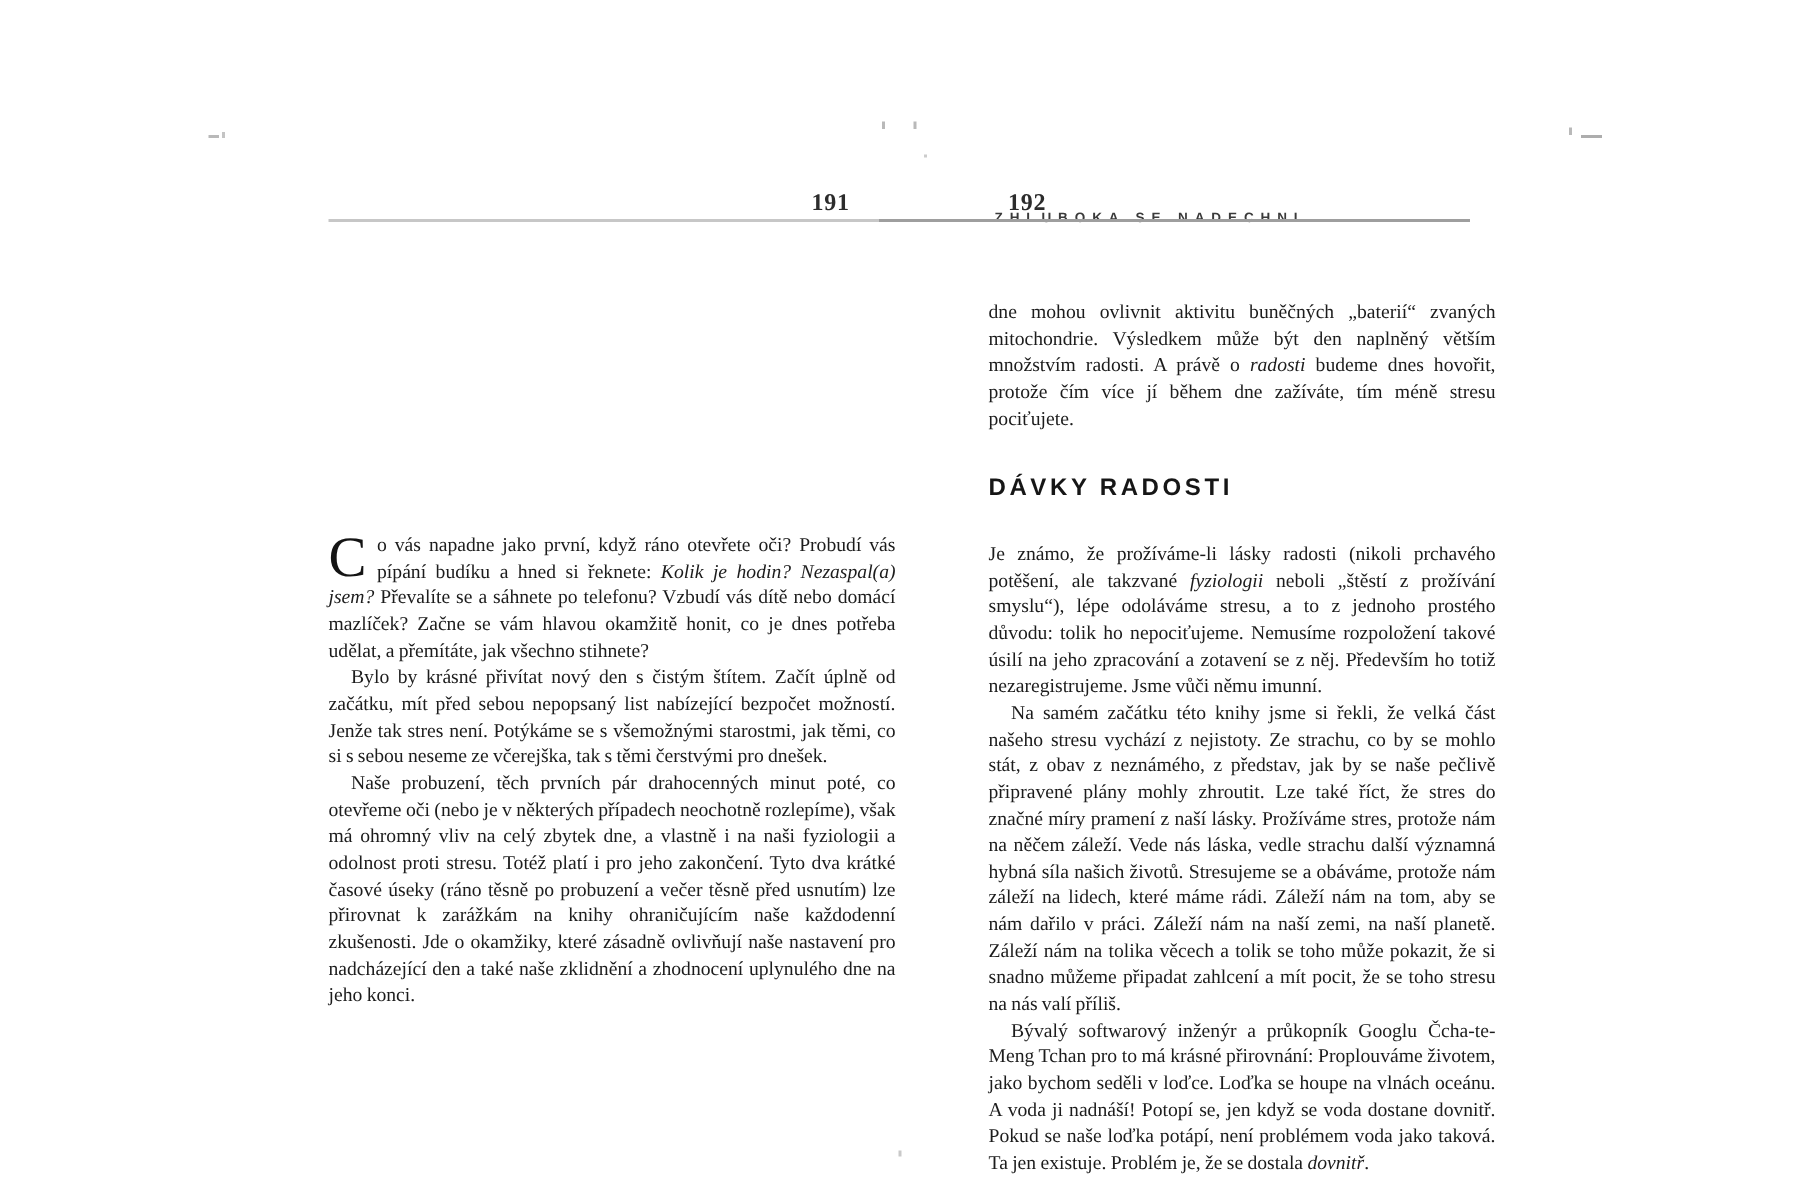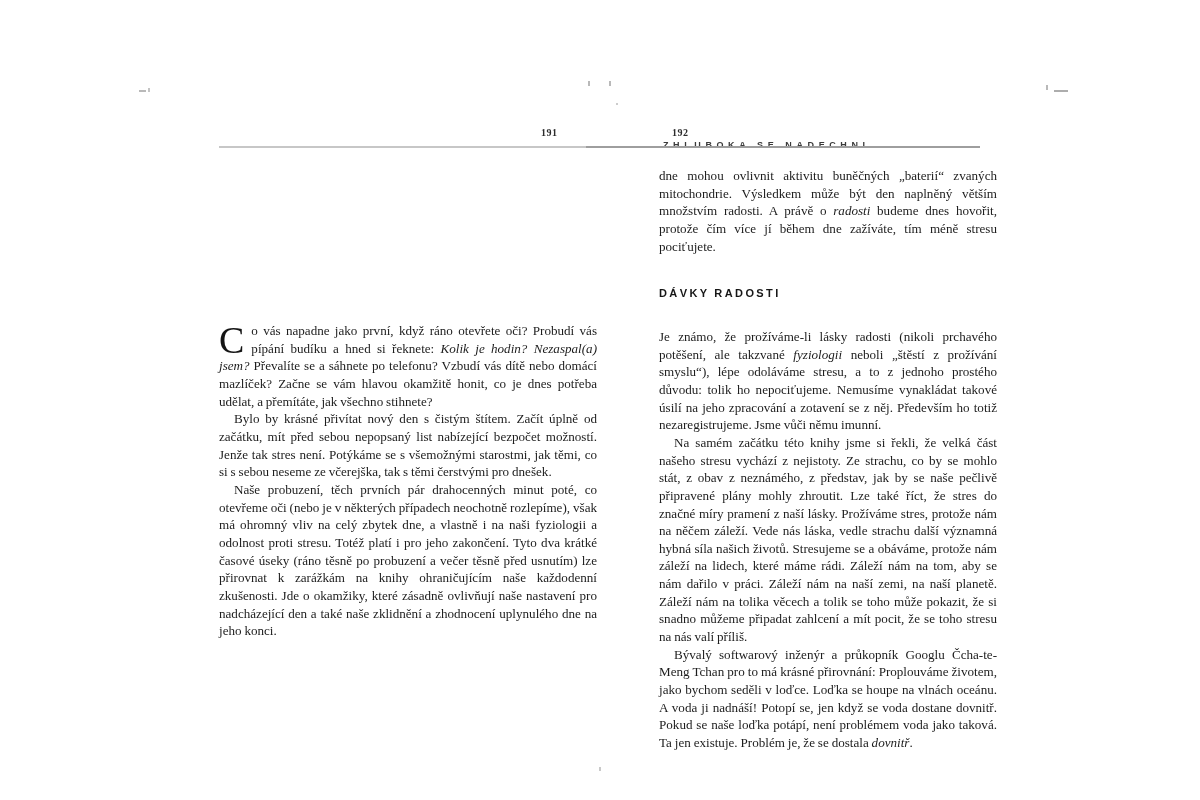--- a/index.html
+++ b/index.html
@@ -10,21 +10,21 @@
     color:#1c1c1c;
     overflow:hidden;
     position:relative;
   }
   .canvas{position:absolute;inset:0;}
 
   
   .pgnum{
     position:absolute;top:127px;
     font-family:"Liberation Serif",serif;
-    font-weight:bold;font-size:10px;letter-spacing:.5px;color:#2c2c2c;
+    font-weight:bold;font-size:16px;letter-spacing:.5px;color:#2c2c2c;
   }
   .pgnum.left{left:541px;}
   .pgnum.right{left:640px;margin-left:32px;}
   .runtitle{
     position:absolute;top:128px;left:663px;
     font-family:"Liberation Sans","DejaVu Sans",sans-serif;
     font-size:9px;font-weight:bold;letter-spacing:4.6px;color:#3a3a3a;
     white-space:nowrap;
     margin-top:12px;
   }
@@ -32,35 +32,36 @@
   .rule-left{left:219px;width:367px;background:#c7c7c7;}
   .rule-right{left:586px;width:394px;background:#9e9e9e;}
 
   
   .col{
     position:absolute;
     font-size:13.1px;line-height:17.65px;
     text-align:justify;
     hyphens:auto;-webkit-hyphens:auto;
     word-spacing:-0.4px;
+    margin-top:32px;
   }
   .col-left{left:219px;top:322px;width:378px;}
   .col-right{left:659px;top:167px;width:338px;}
   .para{margin:0;padding:0;}
   .para.indent{text-indent:15px;}
   .para em{font-style:italic;}
   .dropcap{
     float:left;
     font-size:38px;line-height:32px;
     padding:2px 7px 0 0;
     font-weight:normal;color:#141414;
   }
   .section-heading{
     font-family:"Liberation Sans","DejaVu Sans",sans-serif;
-    font-size:11px;font-weight:bold;letter-spacing:2.4px;
+    font-size:16px;font-weight:bold;letter-spacing:2.4px;
     color:#161616;text-align:left;
     margin:30px 0 25px 0;padding:0;
   }
 
   
   .speck{position:absolute;background:#b9b9b9;}
   .speck.s1{left:139px;top:90px;width:7px;height:2px;}
   .speck.s2{left:148px;top:88px;width:2px;height:4px;background:#c4c4c4;}
   .speck.s3{left:588px;top:81px;width:2px;height:5px;}
   .speck.s4{left:609px;top:81px;width:2px;height:5px;}
@@ -82,21 +83,21 @@
 
   <div class="col col-left">
     <p class="para"><span class="dropcap">C</span><span><span>o vás napadne jako první, když ráno otevřete oči? Probudí vás pípání budíku a hned si řeknete: </span><em>Kolik je hodin? Nezaspal(a) jsem?</em><span> Převalíte se a sáhnete po telefonu? Vzbudí vás dítě nebo domácí mazlíček? Začne se vám hlavou okamžitě honit, co je dnes potřeba udělat, a přemítáte, jak všechno stihnete?</span></span></p>
     <p class="para indent"><span>Bylo by krásné přivítat nový den s čistým štítem. Začít úplně od začátku, mít před sebou nepopsaný list nabízející bezpočet možností. Jenže tak stres není. Potýkáme se s všemožnými starostmi, jak těmi, co si s sebou neseme ze včerejška, tak s těmi čerstvými pro dnešek.</span></p>
     <p class="para indent"><span>Naše probuzení, těch prvních pár drahocenných minut poté, co otevřeme oči (nebo je v některých případech neochotně rozlepíme), však má ohromný vliv na celý zbytek dne, a vlastně i na naši fyziologii a odolnost proti stresu. Totéž platí i pro jeho zakončení. Tyto dva krátké časové úseky (ráno těsně po probuzení a večer těsně před usnutím) lze přirovnat k zarážkám na knihy ohraničujícím naše každodenní zkušenosti. Jde o okamžiky, které zásadně ovlivňují naše nastavení pro nadcházející den a také naše zklidnění a zhodnocení uplynulého dne na jeho konci.</span></p>
   </div>
 
   <div class="col col-right">
     <p class="para"><span>dne mohou ovlivnit aktivitu buněčných „baterií“ zvaných mitochondrie. Výsledkem může být den naplněný větším množstvím radosti. A právě o </span><em>radosti</em><span> budeme dnes hovořit, protože čím více jí během dne zažíváte, tím méně stresu pociťujete.</span></p>
     <h2 class="section-heading">DÁVKY RADOSTI</h2>
-    <p class="para"><span>Je známo, že prožíváme-li lásky radosti (nikoli prchavého potěšení, ale takzvané </span><em>fyziologii</em><span> neboli „štěstí z prožívání smyslu“), lépe odoláváme stresu, a to z jednoho prostého důvodu: tolik ho nepociťujeme. Nemusíme vynakládat takové úsilí na jeho zpracování a zotavení se z něj. Především ho totiž nezaregistrujeme. Jsme vůči němu imunní.</span></p>
+    <p class="para"><span>Je známo, že prožíváme-li lásky radosti (nikoli prchavého potěšení, ale takzvané </span><em>fyziologii</em><span> neboli „štěstí z prožívání smyslu“), lépe odoláváme stresu, a to z jednoho prostého důvodu: tolik ho nepociťujeme. Nemusíme rozpoložení takové úsilí na jeho zpracování a zotavení se z něj. Především ho totiž nezaregistrujeme. Jsme vůči němu imunní.</span></p>
     <p class="para indent"><span>Na samém začátku této knihy jsme si řekli, že velká část našeho stresu vychází z nejistoty. Ze strachu, co by se mohlo stát, z obav z neznámého, z představ, jak by se naše pečlivě připravené plány mohly zhroutit. Lze také říct, že stres do značné míry pramení z naší lásky. Prožíváme stres, protože nám na něčem záleží. Vede nás láska, vedle strachu další významná hybná síla našich životů. Stresujeme se a obáváme, protože nám záleží na lidech, které máme rádi. Záleží nám na tom, aby se nám dařilo v práci. Záleží nám na naší zemi, na naší planetě. Záleží nám na tolika věcech a tolik se toho může pokazit, že si snadno můžeme připadat zahlcení a mít pocit, že se toho stresu na nás valí příliš.</span></p>
     <p class="para indent"><span>Bývalý softwarový inženýr a průkopník Googlu Čcha-te-Meng Tchan pro to má krásné přirovnání: Proplouváme životem, jako bychom seděli v loďce. Loďka se houpe na vlnách oceánu. A voda ji nadnáší! Potopí se, jen když se voda dostane dovnitř. Pokud se naše loďka potápí, není problémem voda jako taková. Ta jen existuje. Problém je, že se dostala </span><em>dovnitř</em><span>.</span></p>
   </div>
 
   <div class="speck s1"></div>
   <div class="speck s2"></div>
   <div class="speck s3"></div>
   <div class="speck s4"></div>
   <div class="speck s5"></div>
   <div class="speck s6"></div>

